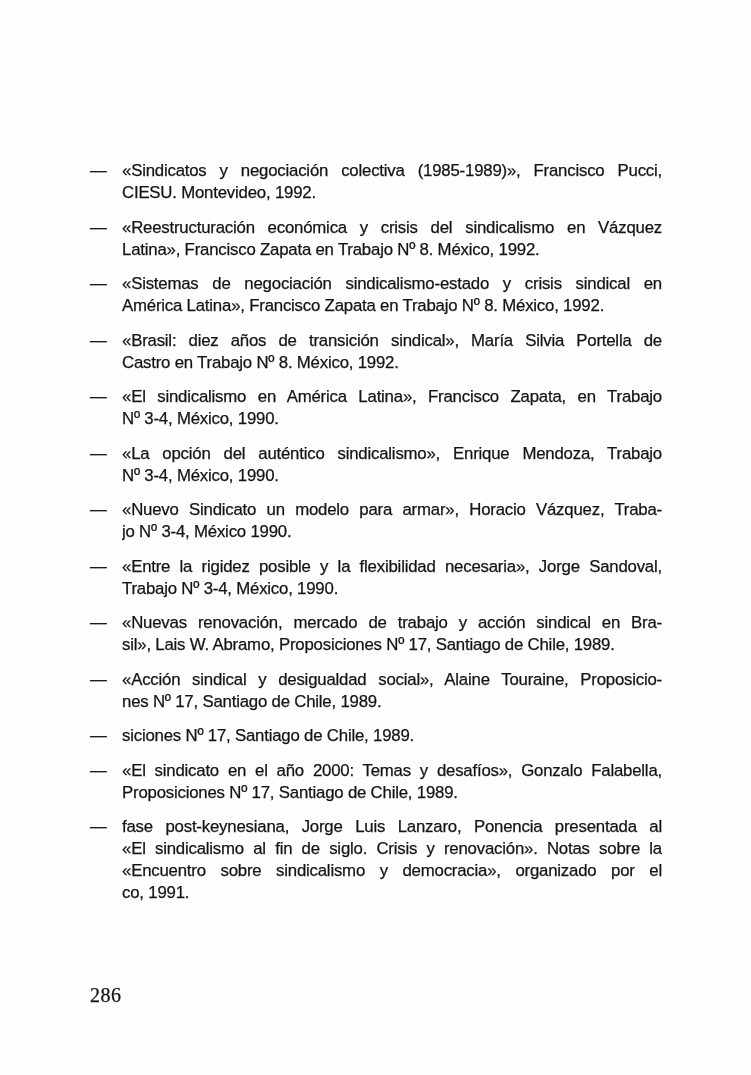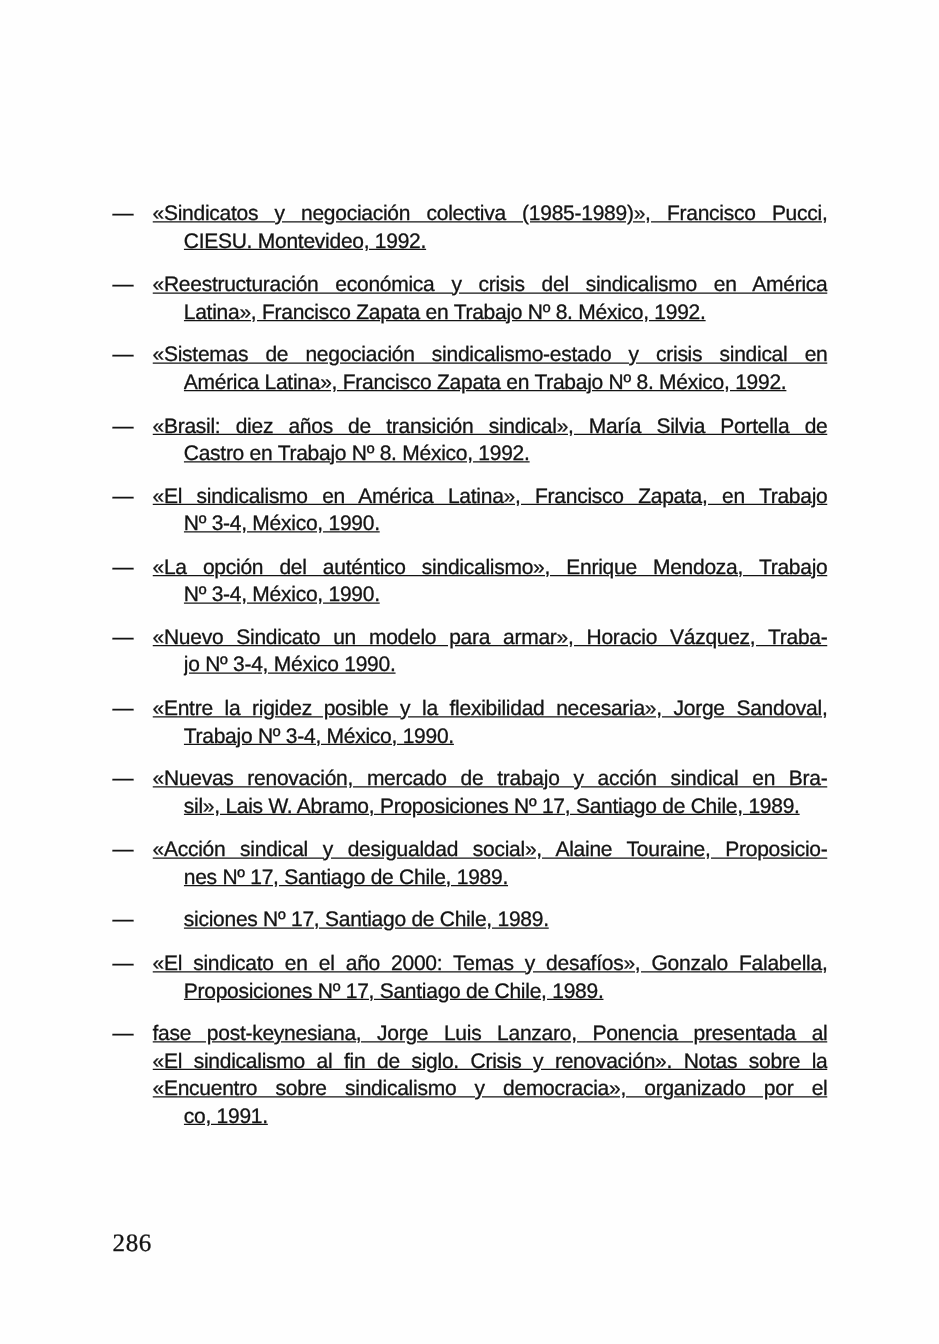--- a/index.html
+++ b/index.html
@@ -38,25 +38,23 @@
     left: 0;
     top: 0;
     line-height: 22px;
   }
   .line {
     line-height: 22px;
     text-align: justify;
     text-align-last: justify;
     overflow: hidden;
     white-space: nowrap-disabled; 
-    text-decoration: underline;
   }
   .line.last {
     text-align-last: left;
-    margin-left: 25px;
   }
   .page-number {
     position: absolute;
     left: 90px;
     top: 984px;
     font-family: "Liberation Serif", serif;
     font-size: 20px;
     letter-spacing: 0.5px;
   }
 </style>
@@ -68,21 +66,21 @@
       <div class="entry">
         <span class="dash">—</span>
         <div class="entry-text">
           <div class="line">«Sindicatos y negociación colectiva (1985-1989)», Francisco Pucci,</div>
           <div class="line last">CIESU. Montevideo, 1992.</div>
         </div>
       </div>
       <div class="entry">
         <span class="dash">—</span>
         <div class="entry-text">
-          <div class="line">«Reestructuración económica y crisis del sindicalismo en América</div>
+          <div class="line">«Reestructuración económica y crisis del sindicalismo en Vázquez</div>
           <div class="line last">Latina», Francisco Zapata en Trabajo Nº 8. México, 1992.</div>
         </div>
       </div>
       <div class="entry">
         <span class="dash">—</span>
         <div class="entry-text">
           <div class="line">«Sistemas de negociación sindicalismo-estado y crisis sindical en</div>
           <div class="line last">América Latina», Francisco Zapata en Trabajo Nº 8. México, 1992.</div>
         </div>
       </div>

